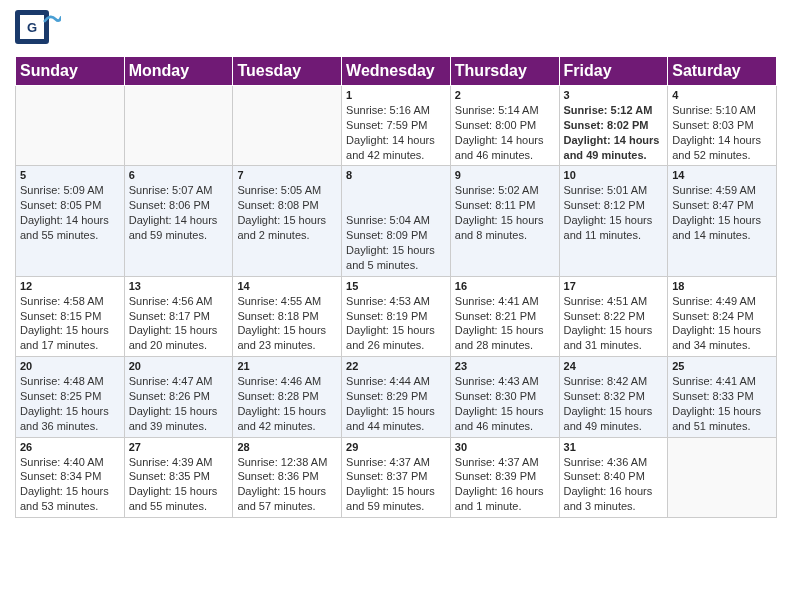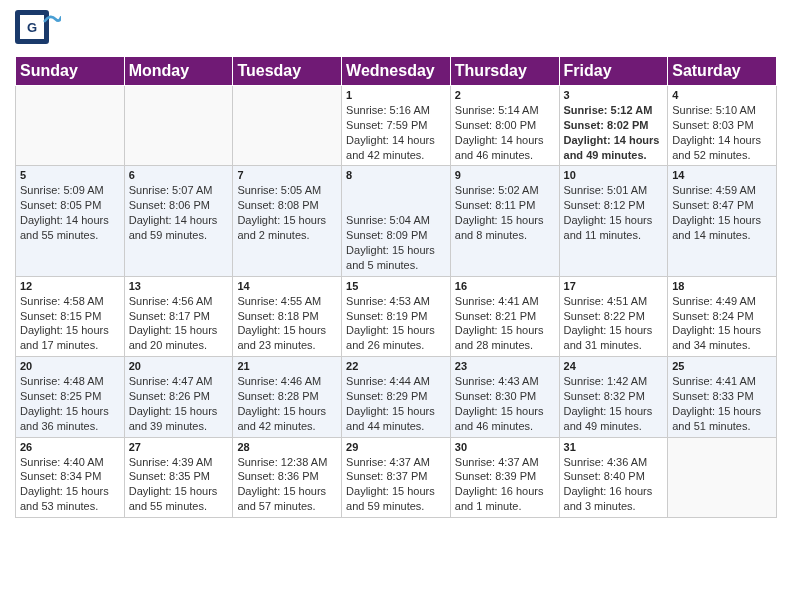--- a/index.html
+++ b/index.html
@@ -251,21 +251,21 @@
           </td>
           <td>
             <span class="day-num">23</span>
             <div class="day-info" style="white-space: pre-line;">Sunrise: 4:43 AM
 Sunset: 8:30 PM
 Daylight: 15 hours
 and 46 minutes.</div>
           </td>
           <td>
             <span class="day-num">24</span>
-            <div class="day-info" style="white-space: pre-line;">Sunrise: 1:42 AM
+            <div class="day-info" style="white-space: pre-line;">Sunrise: 8:42 AM
 Sunset: 8:32 PM
 Daylight: 15 hours
 and 49 minutes.</div>
           </td>
           <td>
             <span class="day-num">25</span>
             <div class="day-info" style="white-space: pre-line;">Sunrise: 4:41 AM
 Sunset: 8:33 PM
 Daylight: 15 hours
 and 51 minutes.</div>

